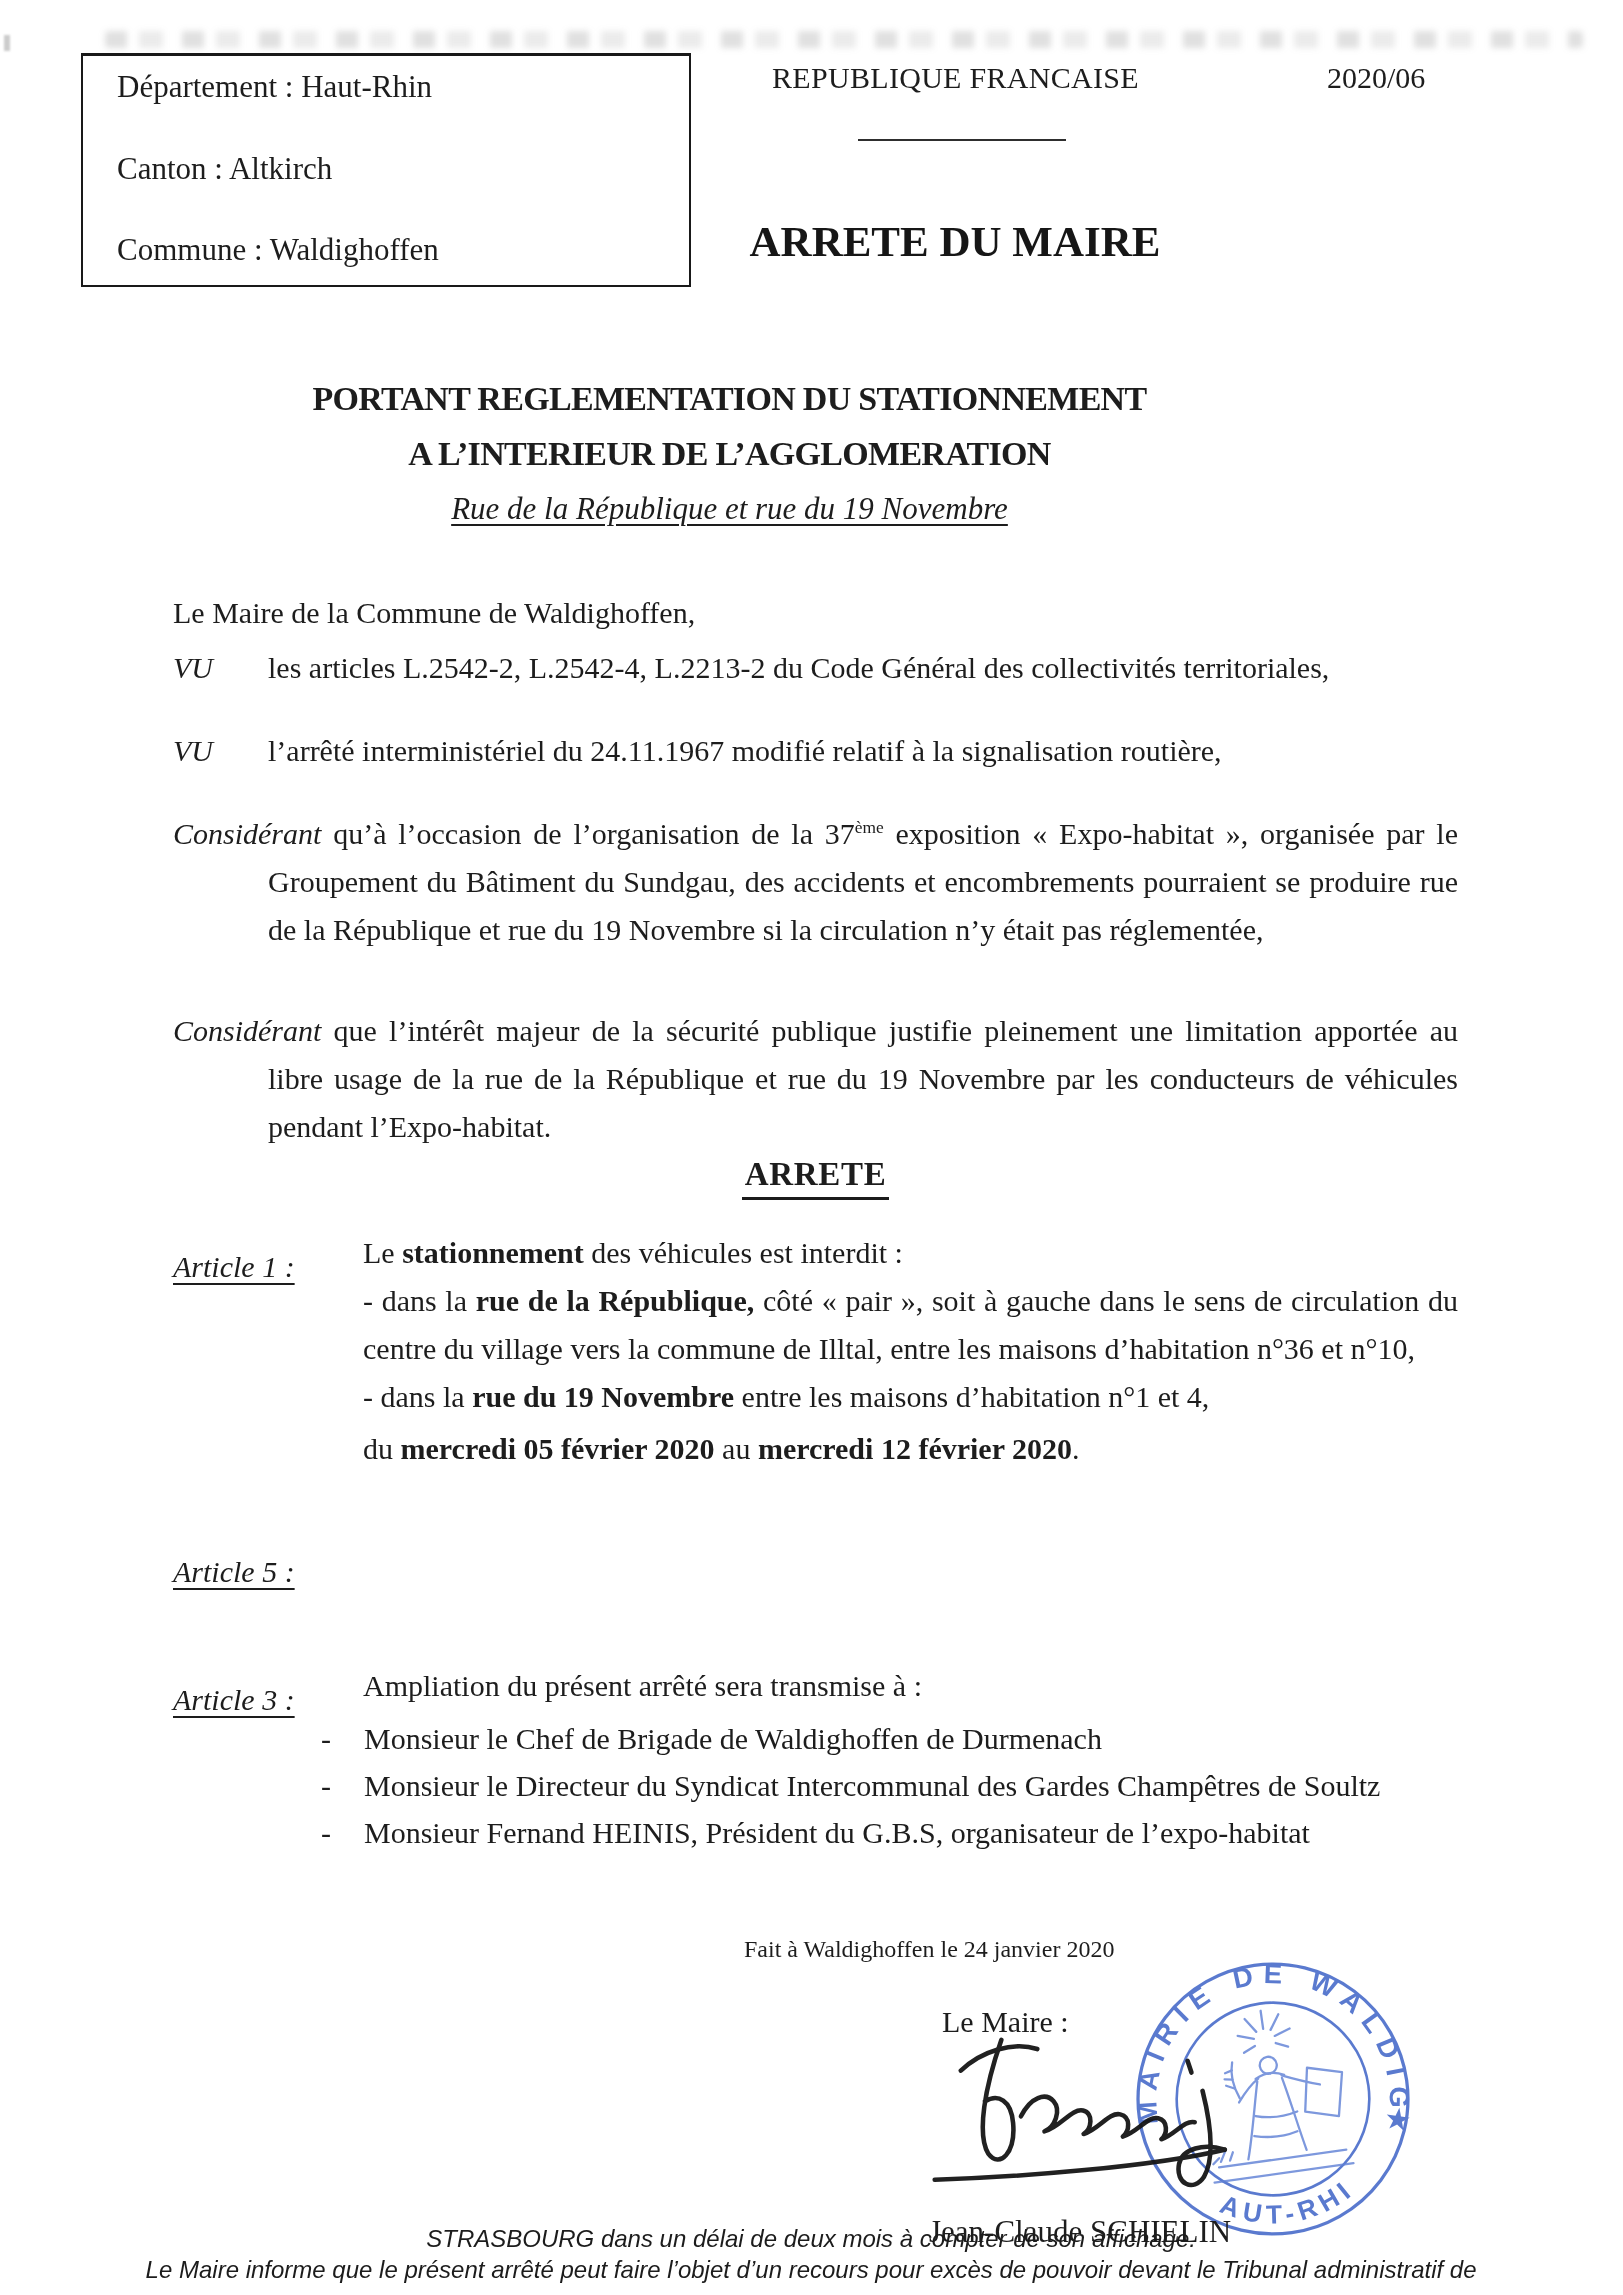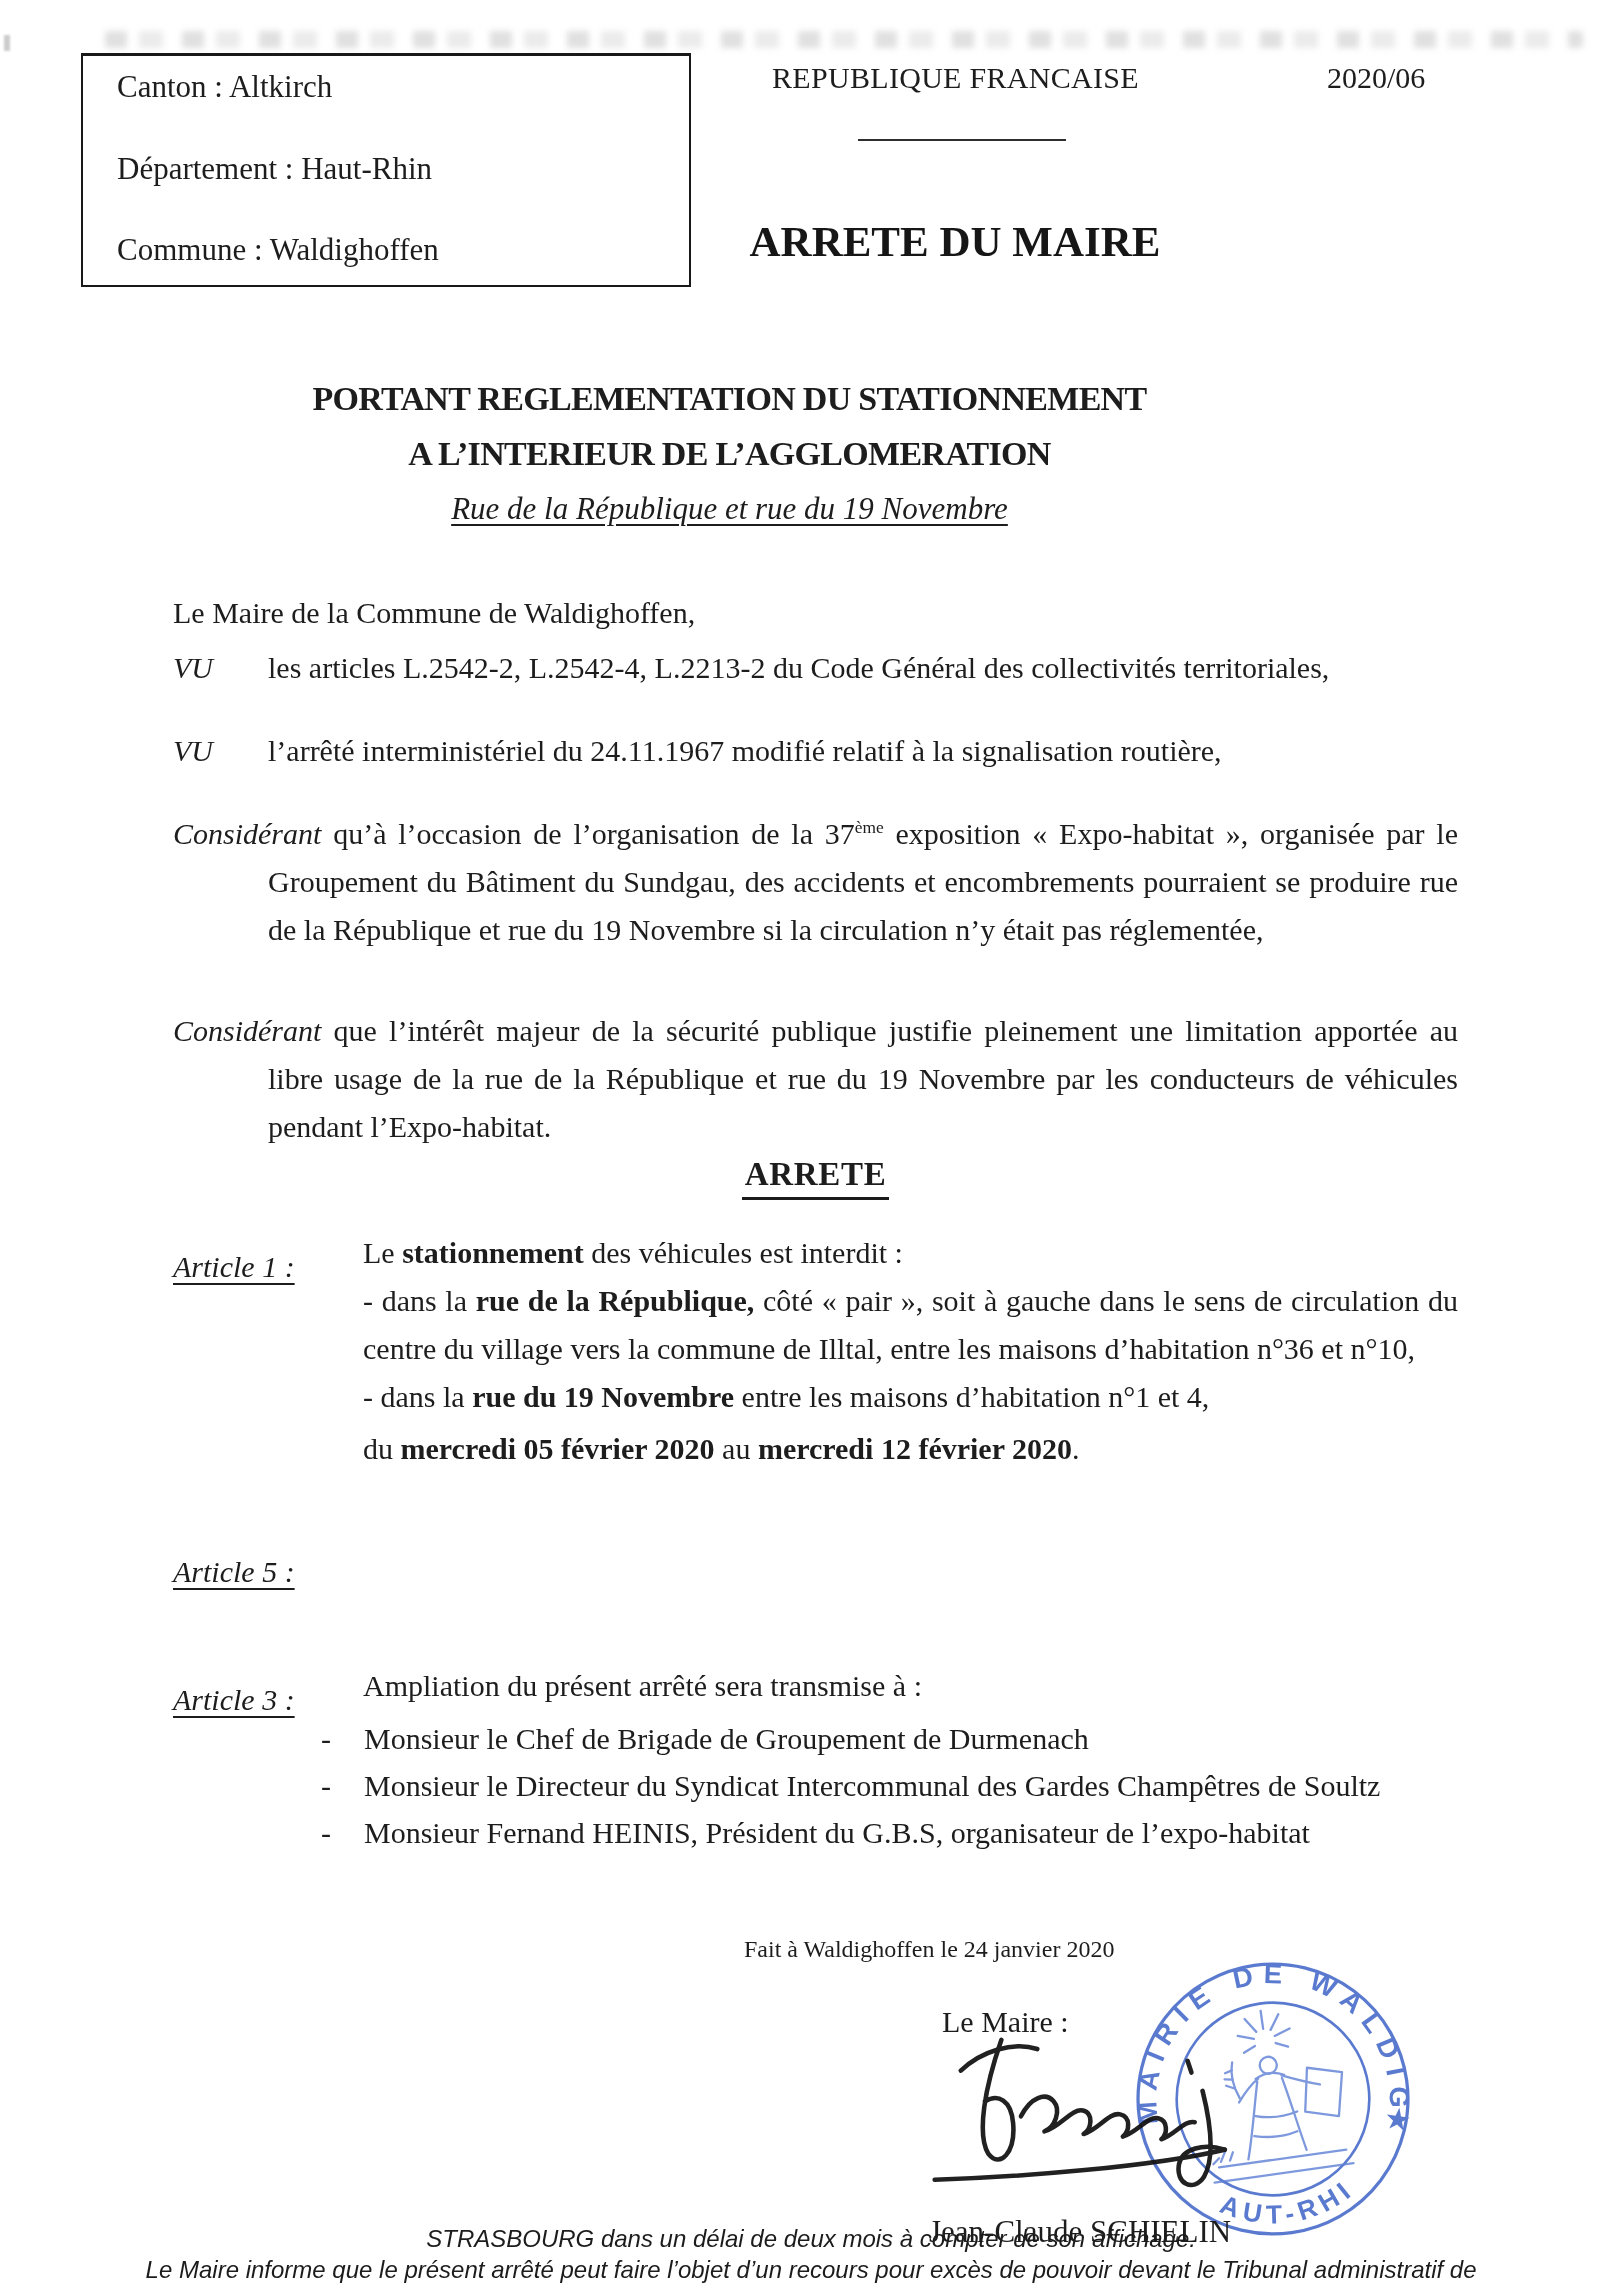--- a/index.html
+++ b/index.html
@@ -83,22 +83,22 @@
 </style>
 </head>
 <body>
 
 <div class="page">
 
   <div class="abs scan-smudge"></div>
   <div class="abs scan-tick"></div>
 
   <div class="abs commune-box">
+    <div>Département : Haut-Rhin</div>
     <div>Canton : Altkirch</div>
-    <div>Département : Haut-Rhin</div>
     <div>Commune : Waldighoffen</div>
   </div>
 
   <div class="abs rep">REPUBLIQUE FRANCAISE</div>
   <div class="abs num">2020/06</div>
   <div class="abs hrule"></div>
   <div class="abs main-title">ARRETE DU MAIRE</div>
 
   <div class="abs subject">
     <div class="l1">PORTANT REGLEMENTATION DU STATIONNEMENT</div>
@@ -141,21 +141,21 @@
 
   <div class="abs art-row" style="top:1662px">
     <div class="art-label">Article 3 :</div>
     <div class="art-body">
       <div><span>Ampliation du présent arrêté sera transmise à :</span></div>
     </div>
   </div>
 
   <div class="abs recipients">
     <ul>
-        <li>Monsieur le Chef de Brigade de Groupement de Durmenach</li>
+        <li>Monsieur le Chef de Brigade de Waldighoffen de Durmenach</li>
         <li>Monsieur le Directeur du Syndicat Intercommunal des Gardes Champêtres de Soultz</li>
         <li>Monsieur Fernand HEINIS, Président du G.B.S, organisateur de l’expo-habitat</li>
       </ul>
   </div>
 
   <div class="abs fait">Fait à Waldighoffen le 24 janvier 2020</div>
   <div class="abs role">Le Maire :</div>
 
   <svg class="abs stamp" viewBox="-232 -232 464 464" aria-hidden="true" style="font-size:46px">
     <g transform="rotate(-8)">

